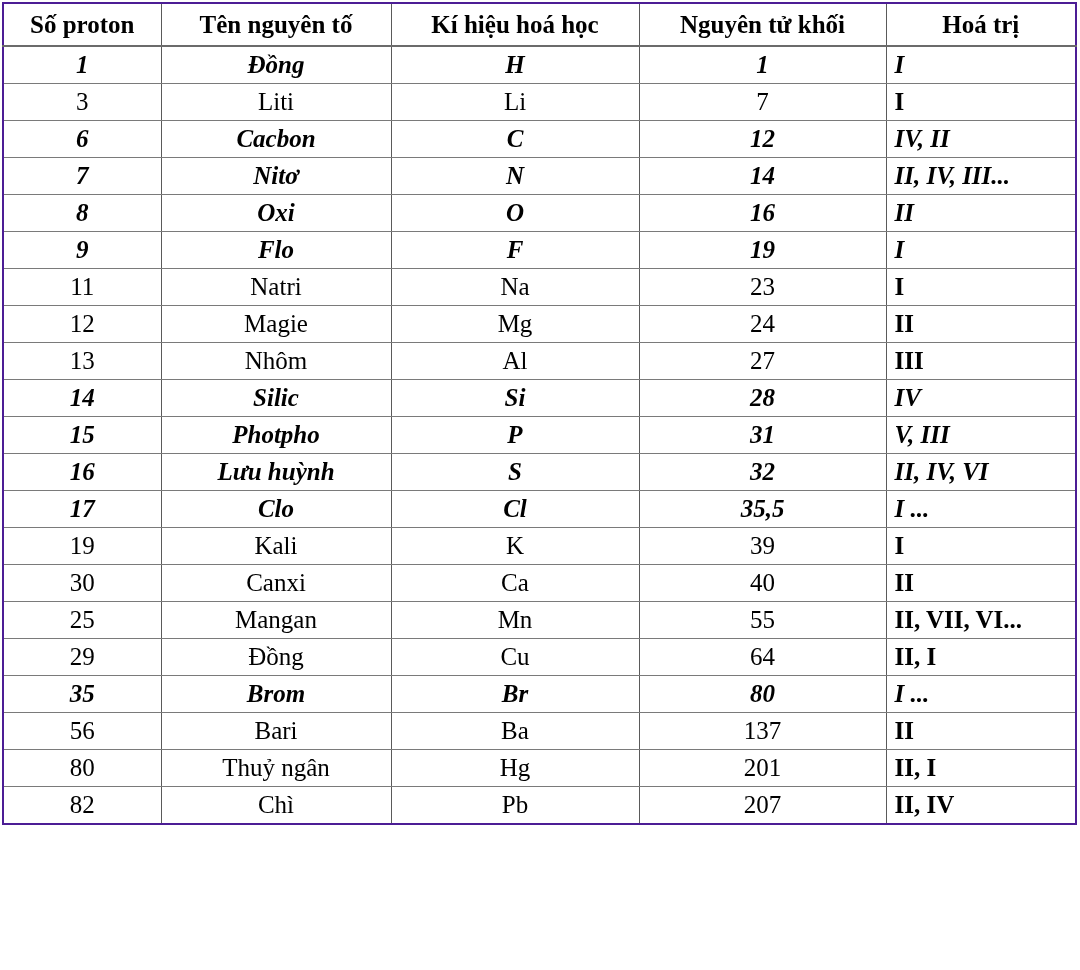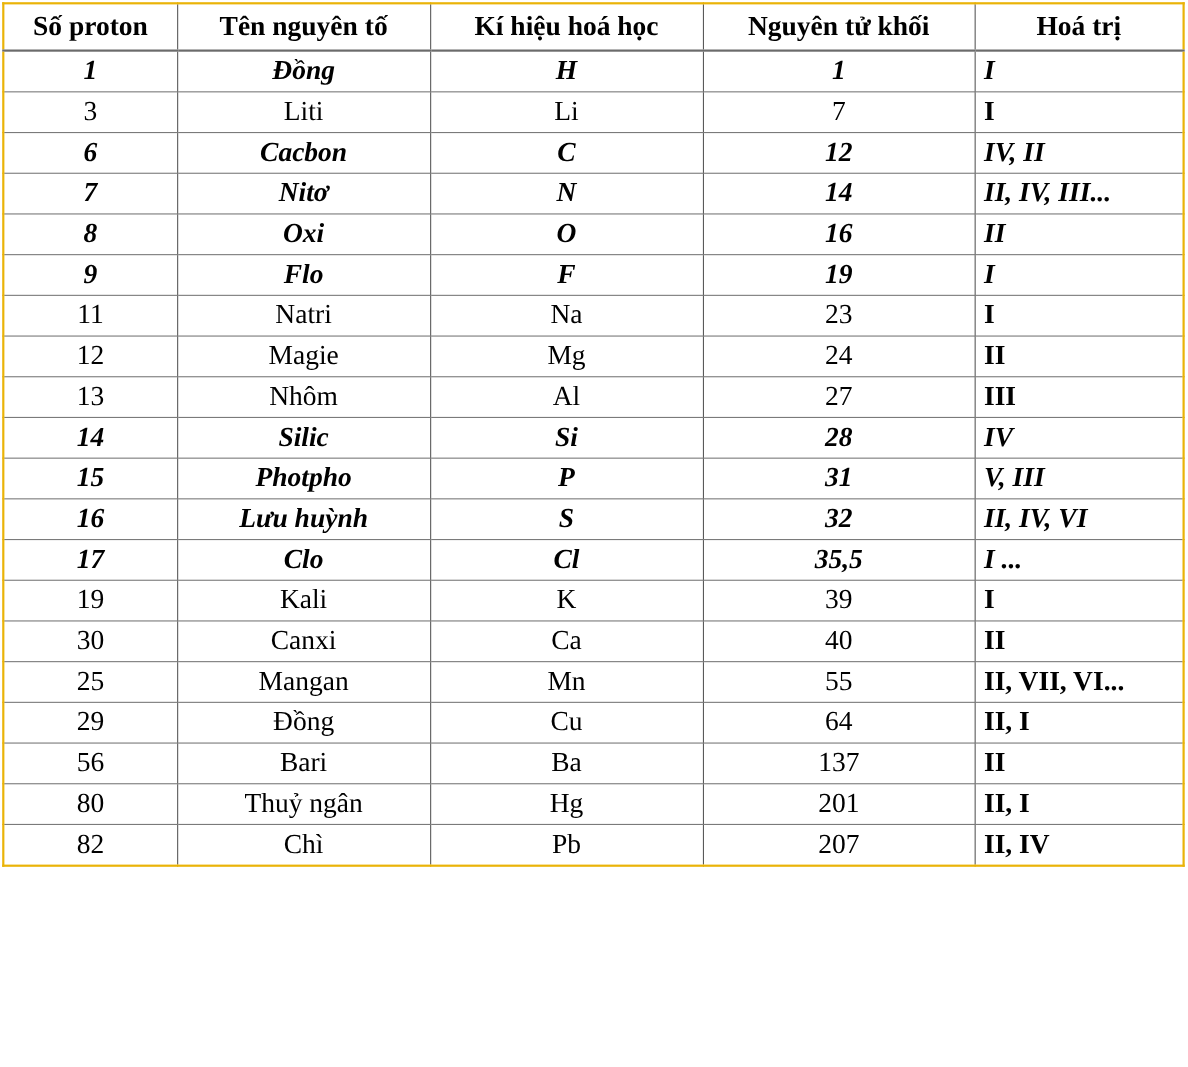--- a/index.html
+++ b/index.html
@@ -19,21 +19,21 @@
     position: absolute;
     left: 2px;
     top: 2px;
     width: 1073px;
   }
 
   table.element-table {
     border-collapse: collapse;
     table-layout: fixed;
     width: 1073px;
-    border: 2px solid #eab308;
+    border: 2px solid #4c1d95;
   }
 
   table.element-table col.c-proton   { width: 158px; }
   table.element-table col.c-name     { width: 230px; }
   table.element-table col.c-symbol   { width: 248px; }
   table.element-table col.c-mass     { width: 247px; }
   table.element-table col.c-valence  { width: 190px; }
 
   table.element-table th,
   table.element-table td {
@@ -228,20 +228,27 @@
           <td class="col-mass">55</td>
           <td class="col-valence">II, VII, VI...</td>
         </tr>
         <tr class="plain">
           <td class="col-proton">29</td>
           <td class="col-name">Đồng</td>
           <td class="col-symbol">Cu</td>
           <td class="col-mass">64</td>
           <td class="col-valence">II, I</td>
         </tr>
+        <tr class="emph">
+          <td class="col-proton">35</td>
+          <td class="col-name">Brom</td>
+          <td class="col-symbol">Br</td>
+          <td class="col-mass">80</td>
+          <td class="col-valence">I ...</td>
+        </tr>
         <tr class="plain">
           <td class="col-proton">56</td>
           <td class="col-name">Bari</td>
           <td class="col-symbol">Ba</td>
           <td class="col-mass">137</td>
           <td class="col-valence">II</td>
         </tr>
         <tr class="plain">
           <td class="col-proton">80</td>
           <td class="col-name">Thuỷ ngân</td>

